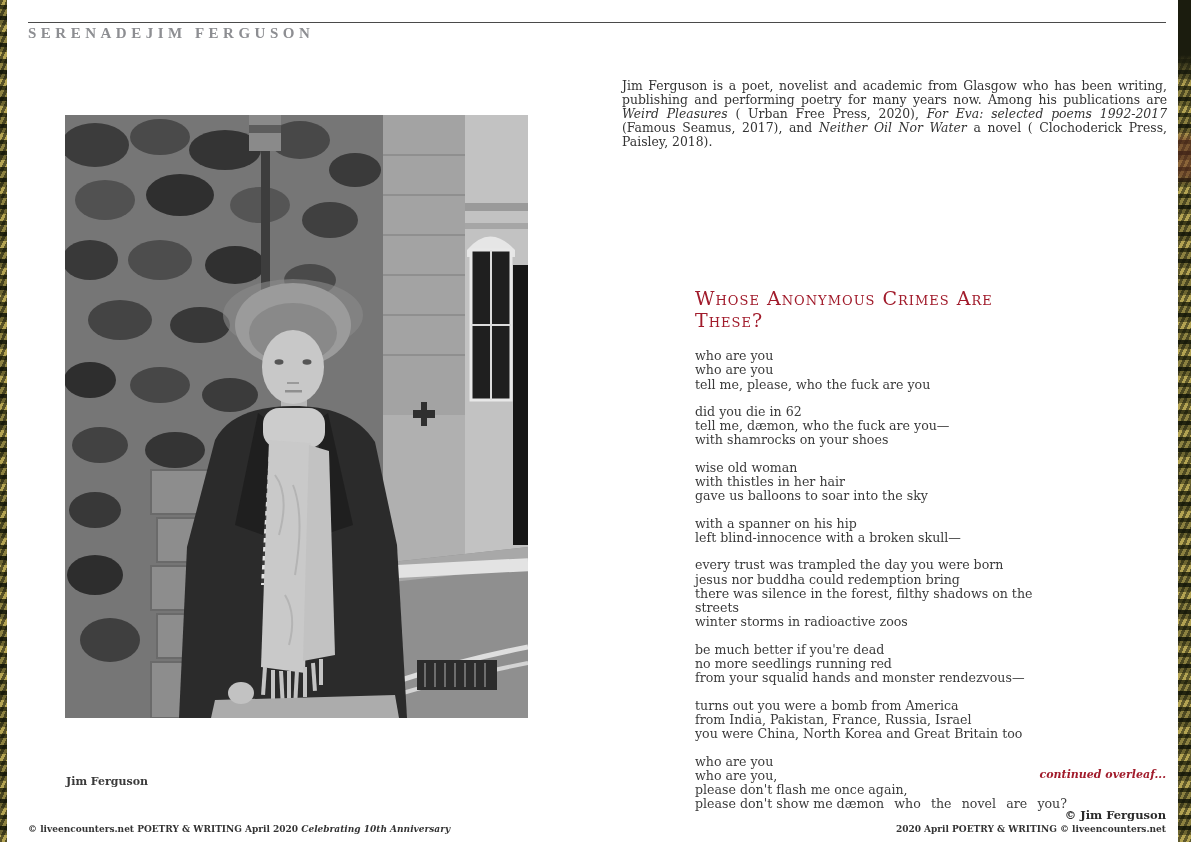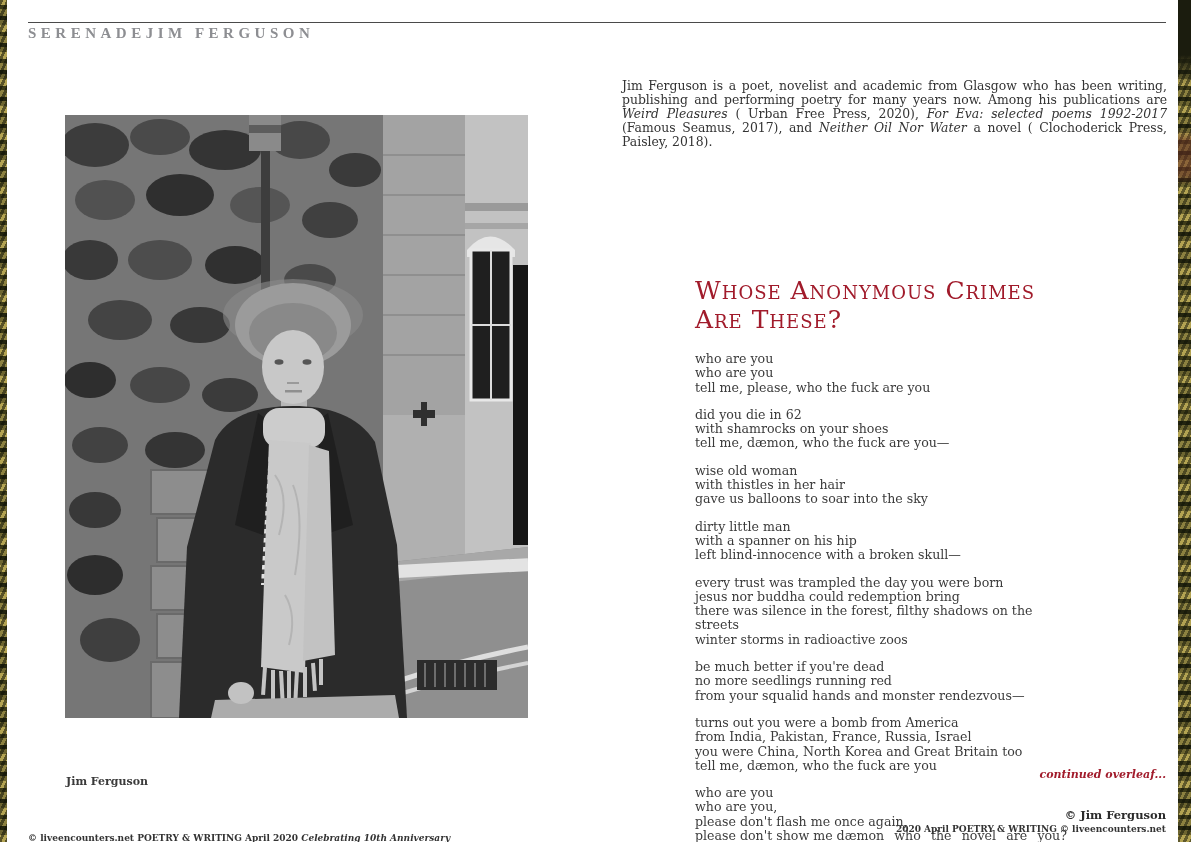--- a/index.html
+++ b/index.html
@@ -31,38 +31,38 @@
     position:absolute;left:622px;top:79px;width:545px;
     font-size:12.4px;line-height:1.12;color:#333;text-align:justify;
   }
   .bio i{font-style:italic;}
   .photo-wrap{position:absolute;left:65px;top:115px;width:463px;height:603px;}
   .photo-caption{
     position:absolute;left:66px;top:775px;font-size:11px;font-weight:bold;color:#3a3a3a;
   }
   .poem{position:absolute;left:695px;top:276px;width:372px;color:#3b3b3b;}
   .poem-title{
-    font-variant:small-caps;font-size:25px;letter-spacing:1px;color:var(--accent,#a11b2b);
-    margin:0 0 18px 0;font-weight:normal;
+    font-variant:small-caps;font-size:19px;letter-spacing:1px;color:var(--accent,#a11b2b);
+    margin:11px 0 18px 0;font-weight:normal;
   }
   .stanza{margin:0 0 13px 0;}
   .stanza p{margin:0;font-size:12.6px;line-height:14.3px;}
   .justified-line{display:flex;justify-content:space-between;font-size:12.6px;line-height:14.3px;align-items:center;}
   .continued{
     position:absolute;right:25px;top:768px;font-size:11px;font-style:italic;font-weight:bold;
     color:var(--accent,#a11b2b);
   }
   .credit{
     position:absolute;right:25px;top:808px;font-size:11.5px;font-weight:bold;color:#2b2b2b;
   }
   .footer-right{
     position:absolute;right:25px;top:824px;font-size:9px;font-weight:700;color:#333;
   }
   .footer-left{
-    position:absolute;left:28px;top:824px;font-size:9px;font-weight:600;color:#333;margin-top:9px;
+    position:absolute;left:28px;top:824px;font-size:9px;font-weight:600;color:#333;
   }
   .footer-left i{font-style:italic;}
 </style>
 </head>
 <body style="--accent: #a11b2b; --hdr: #8d8e92;">
 
 <div class="edge-strip edge-left"></div>
 <div class="edge-strip edge-right"></div>
 
 <div class="top-rule"></div>
@@ -211,49 +211,47 @@
 <div class="poem">
   <h2 class="poem-title">Whose Anonymous Crimes Are These?</h2>
   <div id="stanzas">
       <div class="stanza">
         <p>who are you</p>
         <p>who are you</p>
         <p>tell me, please, who the fuck are you</p>
       </div>
       <div class="stanza">
         <p>did you die in 62</p>
+        <p>tell me, dæmon, who the fuck are you—</p>
         <p>with shamrocks on your shoes</p>
-        <p>tell me, dæmon, who the fuck are you—</p>
       </div>
       <div class="stanza">
         <p>wise old woman</p>
         <p>with thistles in her hair</p>
         <p>gave us balloons to soar into the sky</p>
       </div>
       <div class="stanza">
-        <p>dirty little man</p>
         <p>with a spanner on his hip</p>
         <p>left blind-innocence with a broken skull—</p>
       </div>
       <div class="stanza">
         <p>every trust was trampled the day you were born</p>
         <p>jesus nor buddha could redemption bring</p>
         <p>there was silence in the forest, filthy shadows on the streets</p>
         <p>winter storms in radioactive zoos</p>
       </div>
       <div class="stanza">
         <p>be much better if you're dead</p>
         <p>no more seedlings running red</p>
         <p>from your squalid hands and monster rendezvous—</p>
       </div>
       <div class="stanza">
         <p>turns out you were a bomb from America</p>
         <p>from India, Pakistan, France, Russia, Israel</p>
         <p>you were China, North Korea and Great Britain too</p>
-        <p>tell me, dæmon, who the fuck are you</p>
       </div>
       <div class="stanza">
         <p>who are you</p>
         <p>who are you,</p>
         <p>please don't flash me once again,</p>
         <div class="justified-line">
           <span>please don't show me dæmon</span>
           <span>who</span>
           <span>the</span>
           <span>novel</span>

